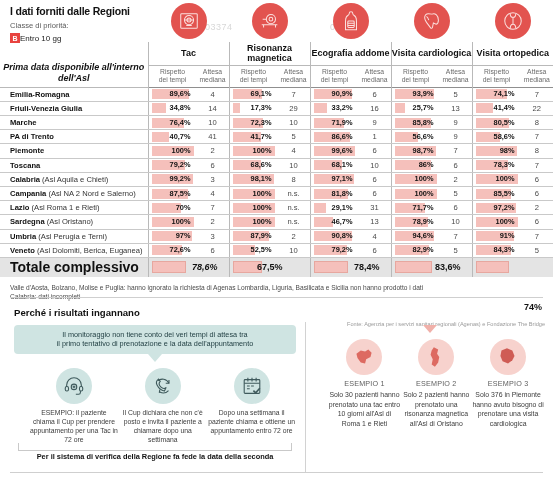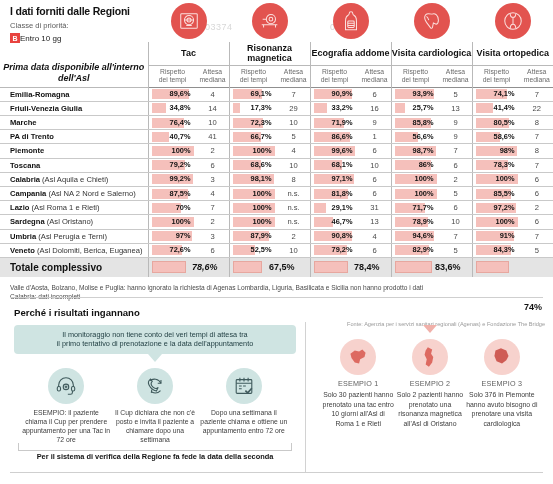--- a/index.html
+++ b/index.html
@@ -75,21 +75,21 @@
     position:absolute;right:3px;top:0;height:10px;line-height:10px;
     font-size:7.4px;font-weight:bold;color:#111;
   }
   .med{
     font-size:7.6px;color:#4a4a4a;text-align:center;
   }
 
   .tot td{
     background:#e4e4e4;border-bottom:none;border-top:1px solid #8f8f8f;height:19px;
   }
-  .tot .reg{font-size:10px;font-weight:bold;}
+  .tot .reg{font-size:14px;font-weight:bold;}
   .tot .bar{height:12px;}
   .tot .bar .fill{height:12px;background:#f5c0bb;border:0;}
   .tot .bar .val{height:12px;line-height:12px;font-size:9px;font-weight:bold;}
 
   .notes{margin:6px 0 0 10px;font-size:6.6px;color:#4a4a4a;line-height:1.45;}
   .source{position:absolute;right:8px;font-size:5.6px;color:#9a9a9a;}
 
   
   .divider{position:absolute;left:10px;right:10px;height:1px;background:#cfcfcf;}
   .sect-title{position:absolute;left:14px;font-size:9.6px;font-weight:bold;color:#111;}
@@ -99,21 +99,21 @@
   .cap{
     border-radius:4px;text-align:center;line-height:1.3;
     font-size:7.3px;color:#1d3b3f;padding:5px 6px;
   }
   .cap.teal{background:#cfe4e2;}
   .cap.pink{background:#f7c6c1;color:#6d2420;}
   .arrow{width:0;height:0;margin:0 auto;}
   .arrow.teal{border-left:7px solid transparent;border-right:7px solid transparent;border-top:8px solid #cfe4e2;}
   .arrow.pink{border-left:7px solid transparent;border-right:7px solid transparent;border-top:8px solid #f0b0a9;}
 
-  .cols3{display:flex;justify-content:center;}
+  .cols3{display:flex;justify-content:flex-end;}
   .col3{width:31.5%;text-align:center;}
   .bcircle{width:36px;height:36px;border-radius:50%;margin:0 auto 4px auto;
            display:flex;align-items:center;justify-content:center;}
   .bcircle.teal{background:#cfe4e2;}
   .bcircle.pink{background:#f7d2cd;}
   .btxt{font-size:6.8px;line-height:1.35;color:#3c3c3c;}
   .ex-title{font-size:7.2px;color:#5e5e5e;letter-spacing:.2px;margin-bottom:2px;}
   .ex-body{font-size:6.9px;line-height:1.38;color:#3c3c3c;}
 
   .bracket{position:absolute;border:1px solid #c9c9c9;border-top:none;height:7px;}
@@ -346,21 +346,21 @@
             <td class="barcell sep-l">
               <span class="bar">
                 <span class="fill" style="width: 40.7%;"></span>
                 <span class="val">40,7%</span>
               </span>
             </td>
             <td class="med">41</td>
             <td class="barcell sep-l">
               <span class="bar">
                 <span class="fill" style="width: 66.7%;"></span>
-                <span class="val">66,7%</span>
+                <span class="val">41,7%</span>
               </span>
             </td>
             <td class="med">5</td>
             <td class="barcell sep-l">
               <span class="bar">
                 <span class="fill" style="width: 86.6%;"></span>
                 <span class="val">86,6%</span>
               </span>
             </td>
             <td class="med">1</td>
@@ -687,21 +687,21 @@
             <td class="reg">Totale complessivo</td>
             <td class="barcell sep-l" colspan="2">
               <span class="bar">
                 <span class="fill" style="width: 47.16%; border: 1px solid rgb(231, 167, 159); box-sizing: border-box;"></span>
                 <span class="val" style="right: 8px; font-style: italic;">78,6%</span>
               </span>
             </td>
             <td class="barcell sep-l" colspan="2">
               <span class="bar">
                 <span class="fill" style="width: 40.5%; border: 1px solid rgb(231, 167, 159); box-sizing: border-box;"></span>
-                <span class="val" style="right: 12px;">67,5%</span>
+                <span class="val" style="right: 24px;">67,5%</span>
               </span>
             </td>
             <td class="barcell sep-l" colspan="2">
               <span class="bar">
                 <span class="fill" style="width: 47.04%; border: 1px solid rgb(231, 167, 159); box-sizing: border-box;"></span>
                 <span class="val" style="right: 8px;">78,4%</span>
               </span>
             </td>
             <td class="barcell sep-l" colspan="2">
               <span class="bar">

